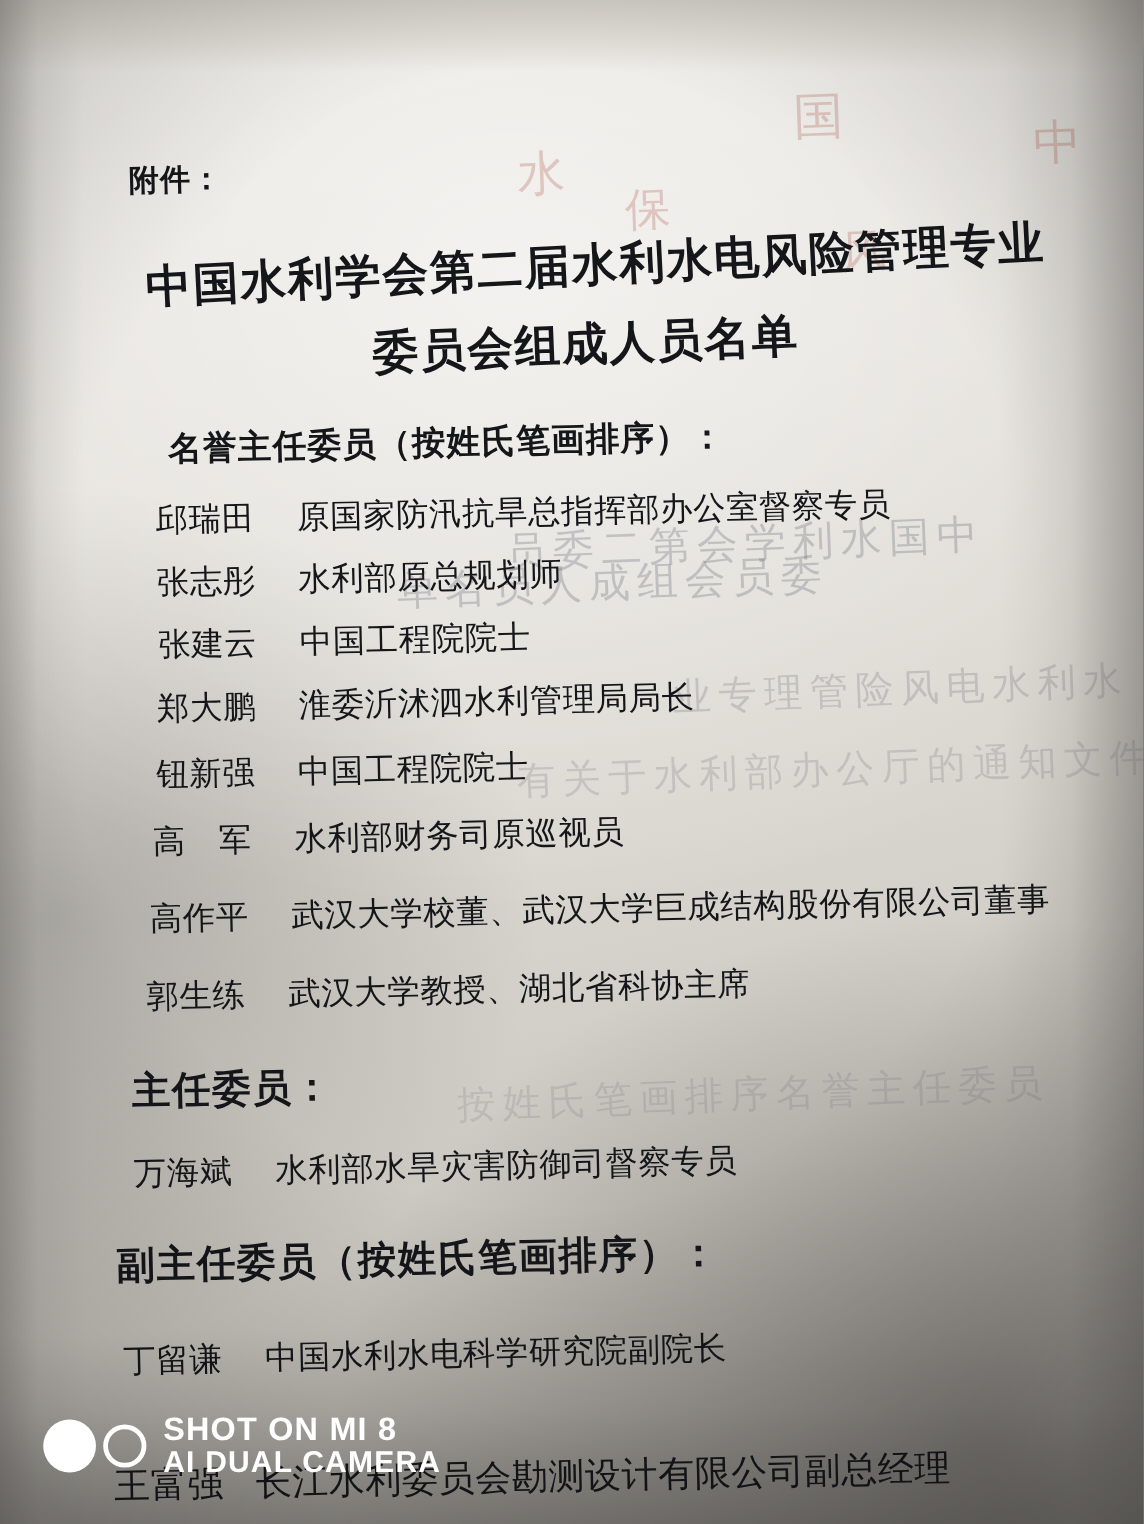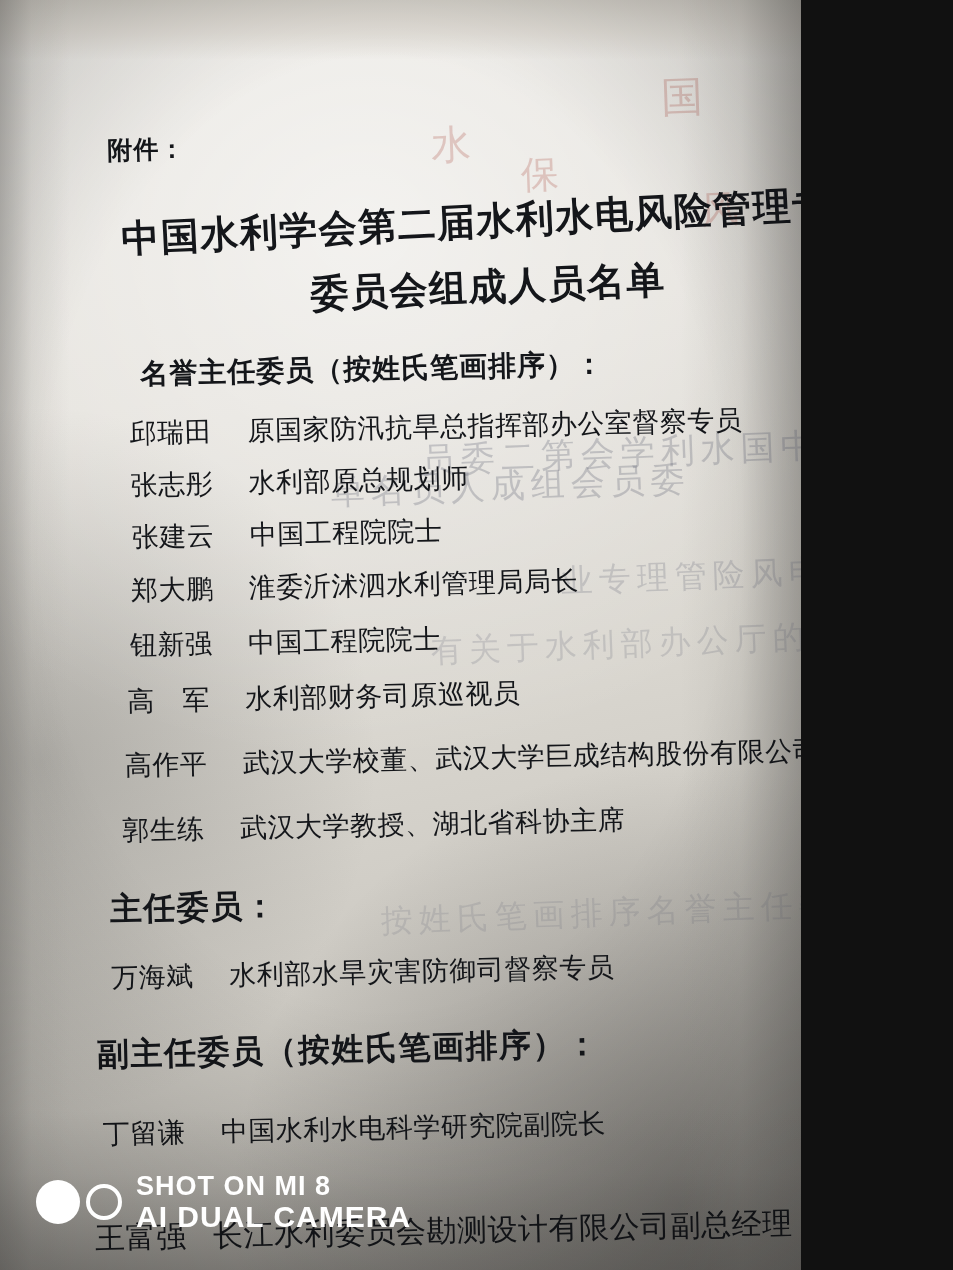--- a/index.html
+++ b/index.html
@@ -2,21 +2,21 @@
 <html><head>
 <meta charset="utf-8">
 <style>
   html, body {
     margin: 0;
     padding: 0;
     background: #111;
   }
   #page {
     position: relative;
-    width: 801px;
+    width: 953px;
     height: 1270px;
     overflow: hidden;
     background: #d8d5cf;
     font-family: "Liberation Serif", serif;
   }
   
   .paper {
     position: absolute;
     inset: 0;
     background:
@@ -145,21 +145,21 @@
   }
   .wm-line1 {
     font-family: "Liberation Sans", sans-serif;
     font-size: 27px;
     font-weight: 700;
     color: #ffffff;
     letter-spacing: 1px;
   }
   .wm-line2 {
     font-family: "Liberation Sans", sans-serif;
-    font-size: 30px;
+    font-size: 25px;
     font-weight: 700;
     color: #ffffff;
     letter-spacing: 1px;
   }
   .vignette {
     position: absolute;
     inset: 0;
     background: radial-gradient(ellipse 78% 68% at 48% 42%, rgba(0,0,0,0) 55%, rgba(0,0,0,0.22) 100%);
     pointer-events: none;
   }

